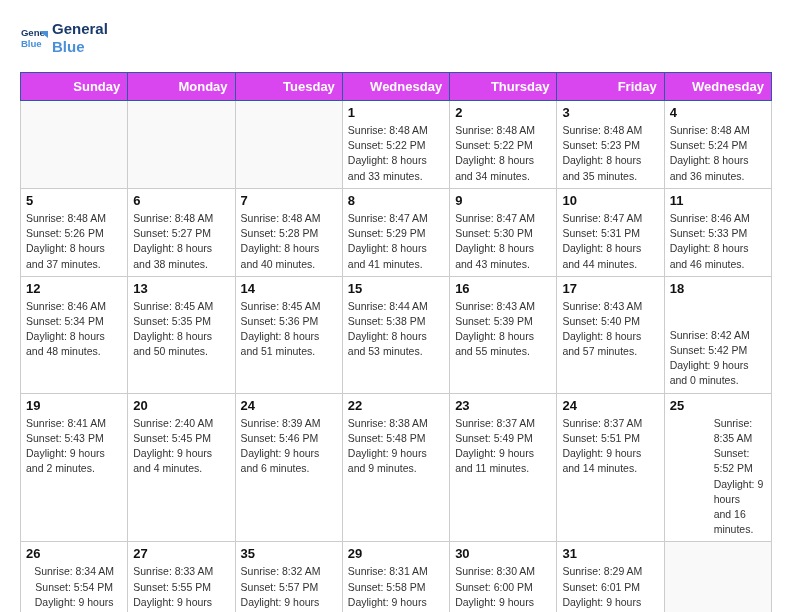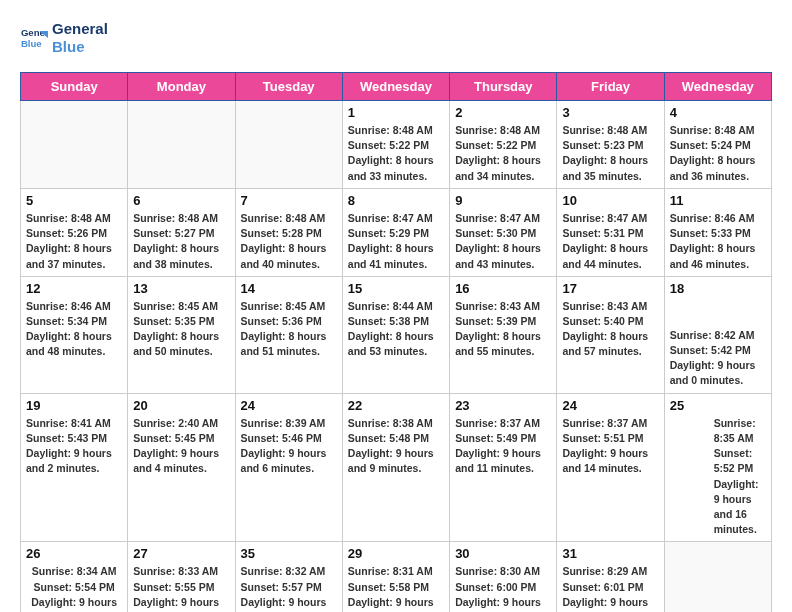--- a/index.html
+++ b/index.html
@@ -36,25 +36,25 @@
     .location {
       font-size: 16px;
       color: #444;
     }
     .calendar {
       width: 100%;
       border-collapse: collapse;
       border: 1px solid #ccc;
     }
     .calendar th {
-      background-color: #ec4899;
+      background-color: #d946ef;
       color: #fff;
       font-size: 13px;
       padding: 6px 7px;
-      text-align: center;
+      text-align: right;
       border: 1px solid #2a5aa4;
       font-weight: bold;
     }
     .calendar td {
       border: 1px solid #ccc;
       vertical-align: top;
       padding: 4px 5px;
       width: 107px;
       min-height: 80px;
       font-size: 11px;
@@ -67,21 +67,20 @@
     .day-number {
       font-size: 13px;
       font-weight: bold;
       margin-bottom: 3px;
       color: #111;
     }
     .day-info {
       font-size: 10.5px;
       color: #333;
       line-height: 1.45;
-      font-weight: bold;
     }
     tr:nth-child(even) td:not(.empty) {
       background: #fff;
     }
   </style>
 </head>
 <body>
 
 <div class="header">
   <div class="logo">

